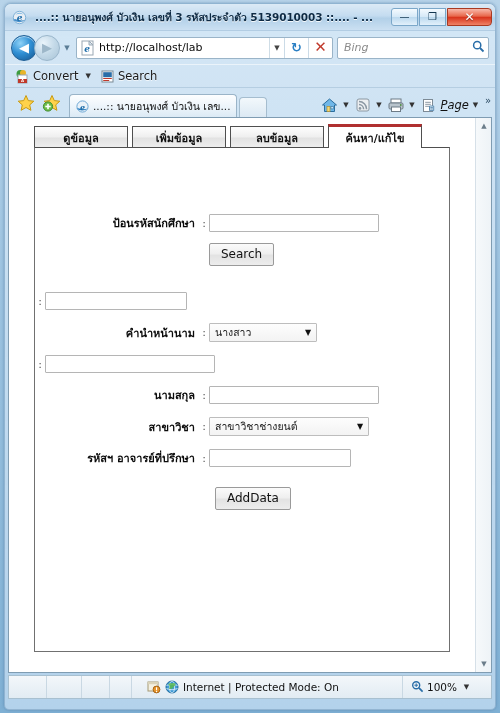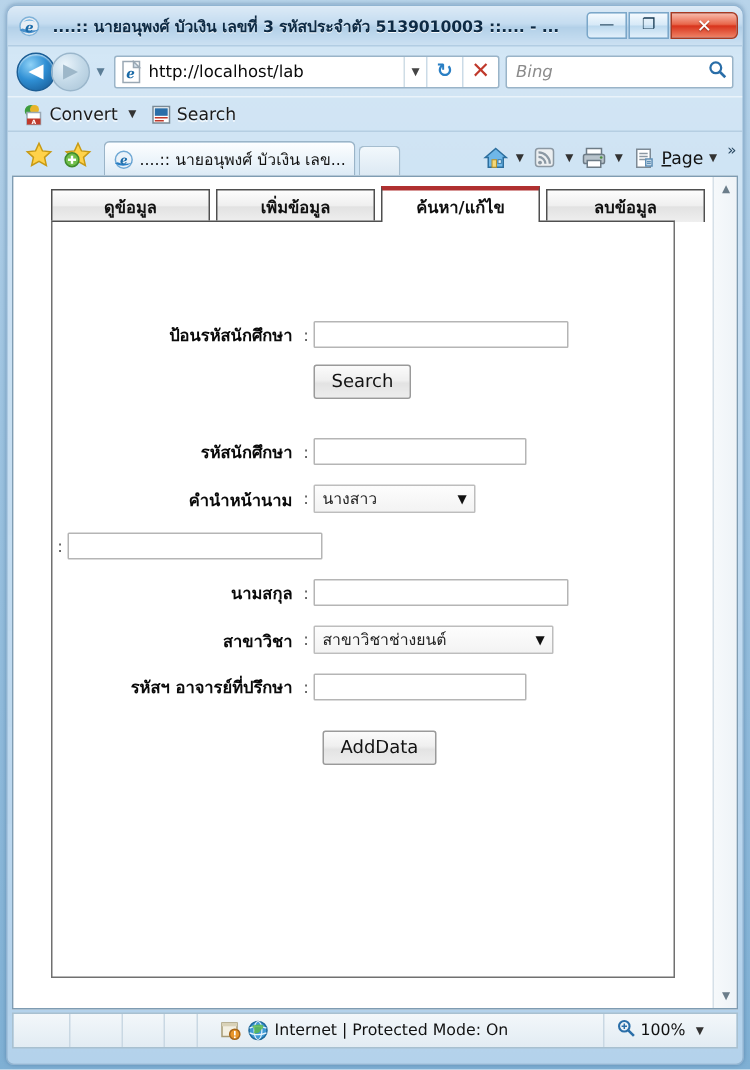--- a/index.html
+++ b/index.html
@@ -188,21 +188,21 @@
     border-radius: 4px 4px 0 0;
     margin-left: 2px; flex:0 0 auto;
   }
   .tb-right {
     margin-left: auto;
     display:flex; align-items:center; gap:0;
     padding-right: 4px; padding-bottom: 2px;
   }
   .tb-ico { width: 20px; height:20px; display:flex;align-items:center;justify-content:center; }
   .tb-caret { font-size: 7px; color:#333; width: 13px; text-align:center; }
-  .page-btn { display:flex; align-items:center; gap:2px; font-size: 11.5px; color:#111; }
+  .page-btn { display:flex; align-items:center; gap:2px; font-size: 11.5px; color:#111;font-style:italic; }
   .page-btn u { text-decoration: underline; }
   .chev2 { font-size: 10px; color:#2b4a63; padding-left: 3px; align-self:flex-start; }
 
   
   .viewport {
     position: relative;
     margin: 0 3px;
     height: 556px;
     background: #fff;
     border: 1px solid #7f9cb2;
@@ -227,21 +227,21 @@
     background: #fff;
     padding: 6px 0 0 0;
   }
   .tabs-row {
     display: flex;
     padding-left: 25px;
     align-items: flex-end;
     height: 24px;
   }
   .ui-tab {
-    width: 106px; height: 22px;
+    width: 94px; height: 22px;
     background: linear-gradient(180deg,#fdfdfd 0%,#efefef 48%,#e2e2e2 52%,#efefef 100%);
     border: 1px solid #4f4f4f;
     border-bottom: none;
     display:flex; align-items:center; justify-content:center;
     font-size: 11px; font-weight: bold; color: #101010;
     margin-right: 4px;
     position: relative;
     font-family: "DejaVu Sans", "Liberation Sans", sans-serif;
   }
   .ui-tab.active {
@@ -525,42 +525,41 @@
 
     <div class="content">
 
       <div class="tabs-row">
         <div class="ui-tab">
           <span>ดูข้อมูล</span>
         </div>
         <div class="ui-tab">
           <span>เพิ่มข้อมูล</span>
         </div>
+        <div class="ui-tab">
+          <span>ลบข้อมูล</span>
+        </div>
         <div class="ui-tab active">
           <span>ค้นหา/แก้ไข</span>
-        </div>
-        <div class="ui-tab">
-          <span>ลบข้อมูล</span>
         </div>
       </div>
 
       <div class="panel">
         <div class="form">
 
           <div class="frow">
             <span class="flabel">ป้อนรหัสนักศึกษา</span>
             <span class="fcolon">:</span>
             <span class="ftext w170" title=""></span>
           </div>
           <div class="btnrow">
             <button class="gbtn">Search</button>
           </div>
 
           <div class="frow">
-            <span class="flabel">รหัสนักศึกษา</span>
             <span class="fcolon">:</span>
             <span class="ftext w142" title=""></span>
           </div>
 
           <div class="frow">
             <span class="flabel">คำนำหน้านาม</span>
             <span class="fcolon">:</span>
             <span class="fselect w108">
               <span class="sv">นางสาว</span>
               <span class="sc">▼</span>

